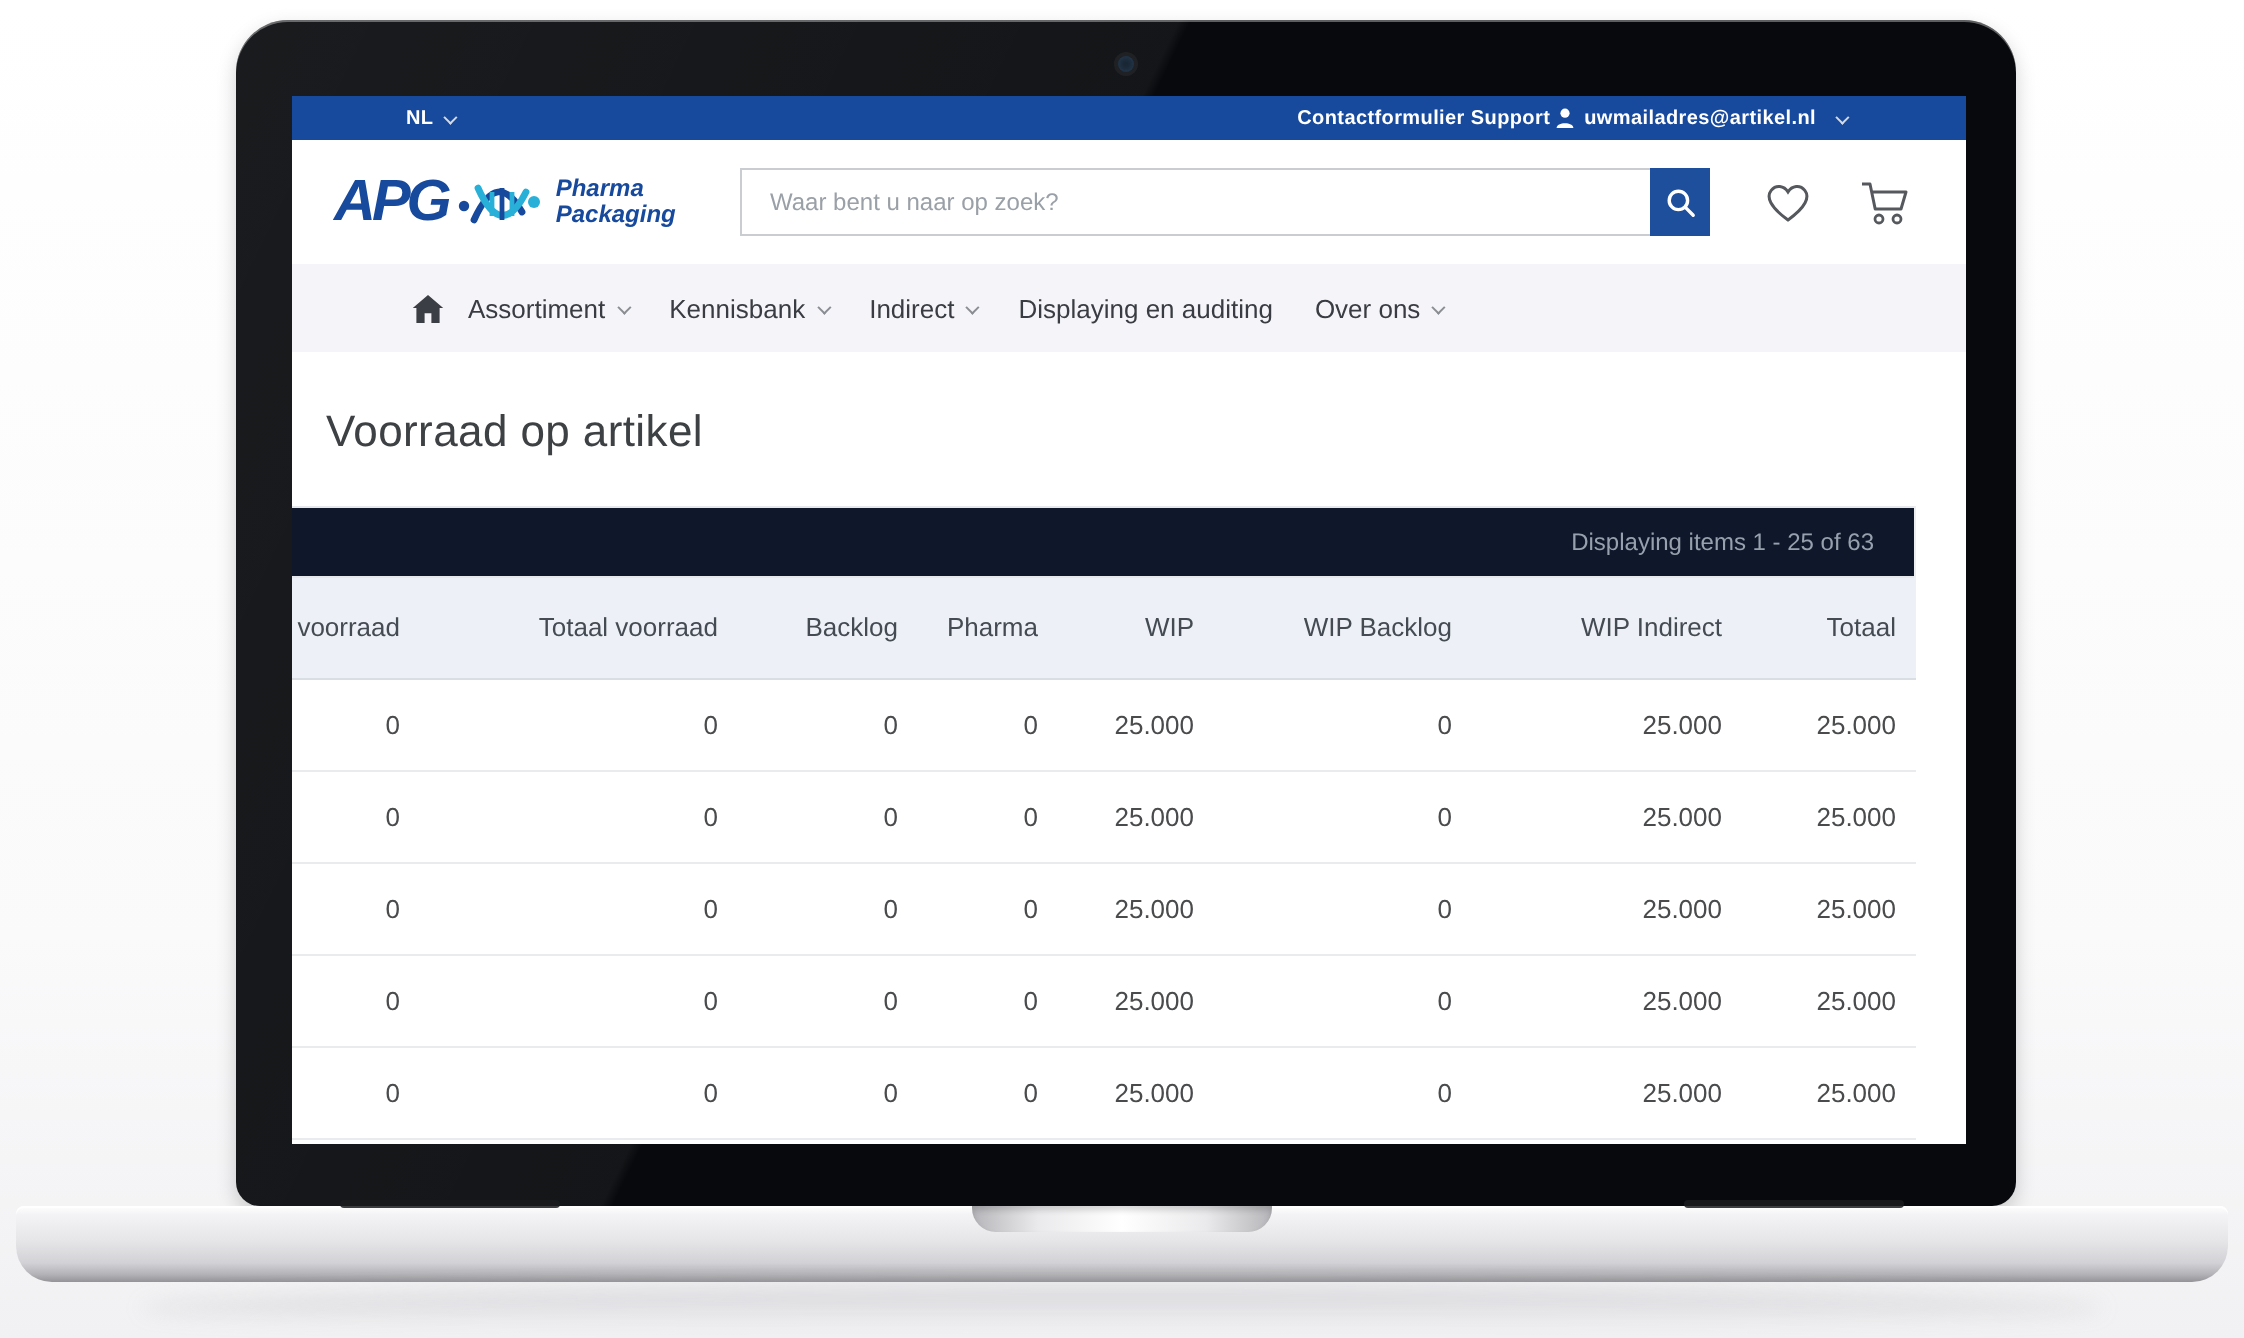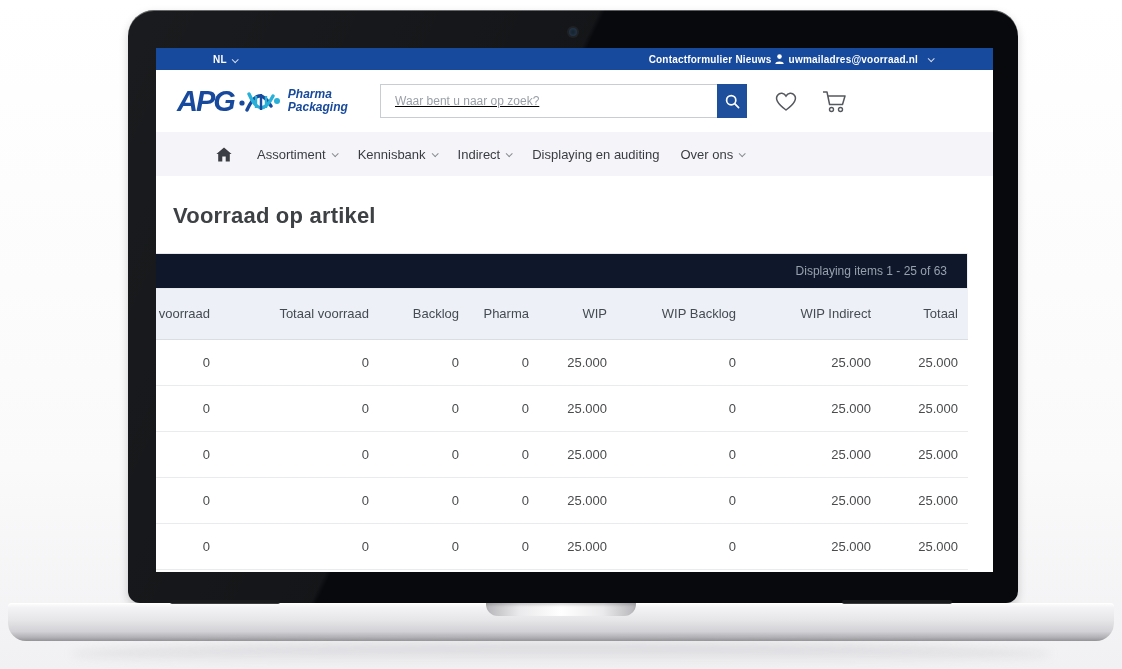--- a/index.html
+++ b/index.html
@@ -6,21 +6,21 @@
   html,body { width:1122px; height:669px; }
   body {
     font-family:"Liberation Sans", sans-serif;
     background:linear-gradient(#ffffff 0%, #fafafb 70%, #f1f1f3 100%);
     overflow:hidden; position:relative;
   }
   .stage { position:absolute; inset:0; }
 
   
   .bezel {
-    position:absolute; left:128px; top:10px; width:890px; height:593px;
+    position:absolute; left:118px; top:10px; width:890px; height:593px;
     background:#07090c; border-radius:26px 26px 12px 12px;
     box-shadow:0 1px 0 rgba(255,255,255,.35) inset, 0 4px 10px rgba(0,0,0,.18);
     overflow:hidden;
   }
   .bezel::before { 
     content:""; position:absolute; inset:0;
     background:linear-gradient(116deg, rgba(255,255,255,.075) 0%, rgba(255,255,255,.05) 40%, rgba(255,255,255,0) 40.5%);
     pointer-events:none;
   }
   .webcam {
@@ -70,46 +70,46 @@
   .logo { display:flex; align-items:center; cursor:pointer; width:190px; flex:none; }
   .logo-acronym {
     font-size:29px; font-weight:800; font-style:italic; color:var(--brand,#17499c);
     letter-spacing:-2px; line-height:1;
   }
   .logo-dna { margin:0 3px 0 5px; }
   .logo-tag {
     font-size:12px; font-weight:bold; font-style:italic; color:var(--brand,#17499c);
     line-height:1.1;
   }
-  .search { display:flex; width:367px; height:34px; flex:none; margin-left:13px;text-decoration:underline; }
+  .search { display:flex; width:485px; height:34px; flex:none; margin-left:13px; }
   .search input {
     flex:1; border:1px solid #c9ccd1; border-right:none; padding:0 14px;
     font-size:12px; color:#444; outline:none; font-family:inherit;
   }
   .search input::placeholder { color:#9aa0a7; }
   .search-btn {
     width:30px; height:34px; background:#1d4f9c; border:none; cursor:pointer;
     display:flex; align-items:center; justify-content:center;
   }
   .hicon { margin-left:26px; cursor:pointer; display:flex; align-items:center; }
   .hicon + .hicon { margin-left:22px; }
 
   
   .navbar {
     height:44px; background:#f5f5f9; display:flex; align-items:center;
-    padding-left:60px; gap:25px; font-size:13px; color:#393c42;
+    padding-left:60px; gap:12px; font-size:13px; color:#393c42;
   }
   .nav-item { display:flex; align-items:center; cursor:pointer; white-space:nowrap; }
   .nav-item .chev { border-color:#70747b; margin-left:6px; }
   .nav-home { cursor:pointer; display:flex; align-items:center; }
 
   
   .content { background:#fff; }
   .page-title {
-    font-size:22px; font-weight:700; color:#3e4144;
+    font-size:22px; font-weight:400; color:#3e4144;
     margin:27px 0 0 17px; letter-spacing:.2px;
   }
   .grid-wrap { margin-top:24px; margin-left:-88px; width:900px; border-right:1px solid #eceef0; }
   .grid-meta {
     height:36px; border-top:1px solid #e6e8eb; border-bottom:1px solid #e6e8eb;
     background:#0f172a; display:flex; align-items:center; justify-content:flex-end;
     padding-right:20px; font-size:12px; color:#97a1ad;
   }
   table.grid { width:900px; border-collapse:collapse; table-layout:fixed; }
   table.grid th {
@@ -131,27 +131,27 @@
     <div class="webcam"></div>
 
     <div class="screen">
 
       <div class="topbar">
         <span class="locale">
           <span>NL</span><span class="chev"></span>
         </span>
         <div class="topbar-right">
           <a>Contactformulier</a>
-          <a>Nieuws</a>
+          <a>Support</a>
           <span class="account">
             <svg width="9" height="10" viewBox="0 0 9 10">
                 <circle cx="4.5" cy="2.6" r="2.3" fill="#fff"></circle>
                 <path d="M0.3 10 C0.3 6.8 8.7 6.8 8.7 10 Z" fill="#fff"></path>
               </svg>
-            <span>uwmailadres@voorraad.nl</span>
+            <span>uwmailadres@artikel.nl</span>
             <span class="chev"></span>
           </span>
         </div>
       </div>
 
       <div class="site-header">
         <div class="logo">
           <span class="logo-acronym">APG</span>
           <svg class="logo-dna" width="46" height="34" viewBox="0 0 46 34">
             <circle cx="3" cy="19" r="2.6" fill="#17499c"></circle>

